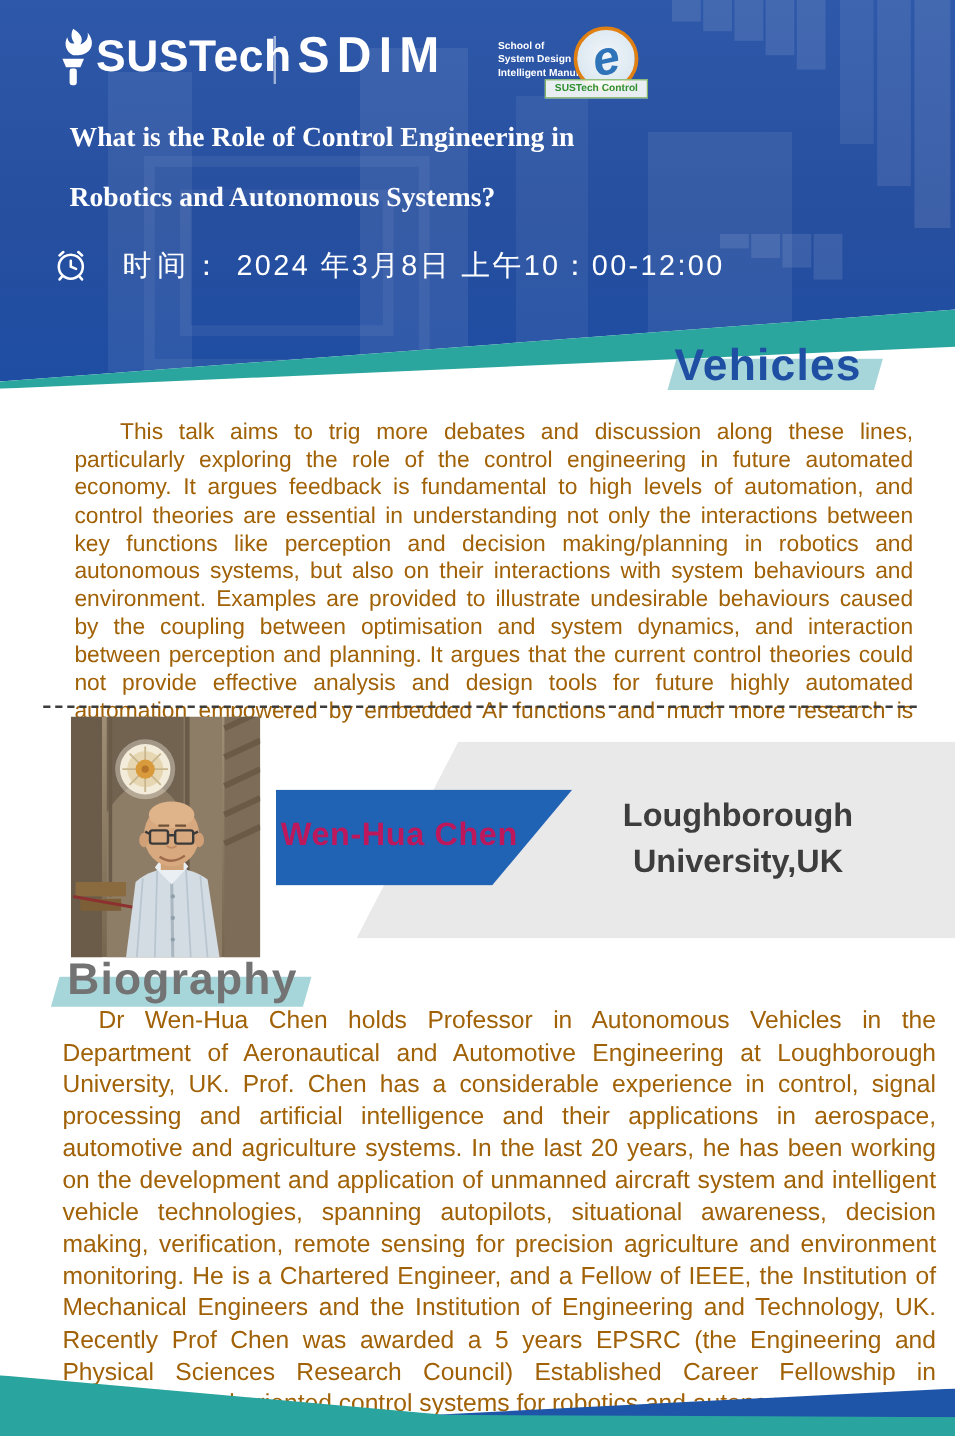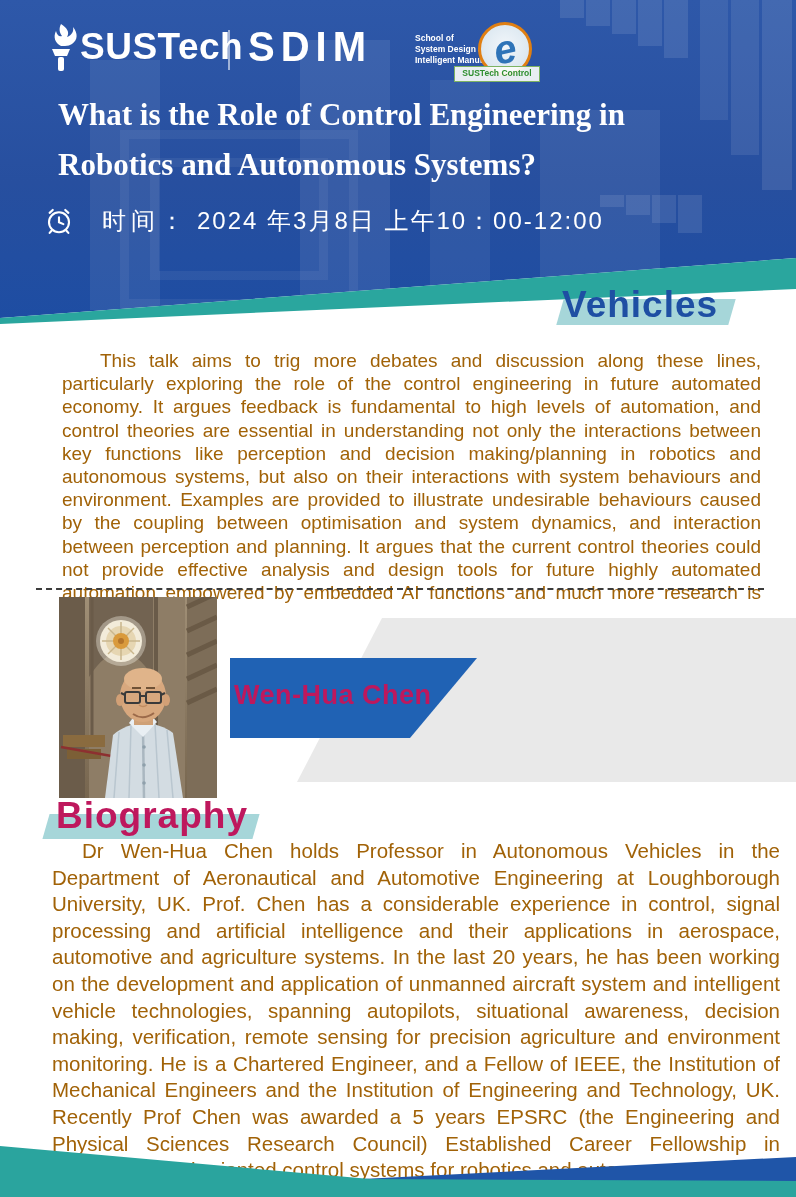--- a/index.html
+++ b/index.html
@@ -20,21 +20,21 @@
              letter-spacing:6px;transform:scaleY(1.05);}
   .sdim-sub{position:absolute;left:372px;top:33px;color:#fff;font-size:8.5px;line-height:11px;font-weight:bold;margin-left:43px;}
   .ctl-circle{position:absolute;left:478px;top:22px;width:54px;height:54px;border-radius:50%;
               background:radial-gradient(circle at 50% 45%,#f2f6fa 0%,#dfeaf2 60%,#cfdde9 100%);
               border:3px solid #e07f12;box-sizing:border-box;}
   .ctl-e{position:absolute;left:478px;top:22px;width:54px;height:54px;display:flex;align-items:center;justify-content:center;
          color:#2f74b8;font-size:40px;font-weight:bold;font-style:italic;transform:rotate(-12deg);}
   .ctl-label{position:absolute;left:454px;top:66px;width:84px;height:14px;background:rgba(250,252,248,0.92);
              border:1px solid #7db362;color:#2f8f2f;font-size:8.5px;font-weight:bold;text-align:center;line-height:13px;}
   .title{position:absolute;left:58px;top:90px;width:710px;color:#fff;
-         font-family:"Liberation Serif",serif;font-weight:bold;font-size:31px;line-height:50px;}
+         font-family:"Liberation Serif",serif;font-weight:bold;font-size:23px;line-height:50px;}
   .info-row{position:absolute;left:44px;display:flex;align-items:center;gap:28px;color:#fff;}
   .info-text{font-size:24px;letter-spacing:2px;}
   .info-label{margin-right:8px;letter-spacing:5px;}
   
   .hl{position:absolute;background:#a6d6d9;transform:skewX(-16deg);}
   .sec-head{position:absolute;color:#1e4fa3;font-size:37px;font-weight:bold;letter-spacing:1px;}
   .para{position:absolute;font-family:Liberation Sans, sans-serif;color:#a16207;text-align:justify;}
   .abstract-para{left:62px;top:349px;width:699px;font-size:19px;line-height:23.2px;text-indent:38px;}
   .dashed-sep{position:absolute;left:36px;top:588px;width:728px;border-top:2px dashed #3c3c3c;}
   
@@ -186,21 +186,25 @@
       </g>
       <path d="M73 91 h9 M87 91 h9" stroke="#6e5136" stroke-width="2"></path>
       <path d="M74 117 Q84 124 95 116" stroke="#9c6a4a" stroke-width="2" fill="none"></path>
       <path d="M80 108 q4 3 8 0" stroke="#c08b60" stroke-width="1.5" fill="none"></path>
     </svg>
   </div>
 
   <div class="gray-shape"></div>
   <div class="blue-shape"></div>
   <div class="speaker-name">Wen-Hua Chen</div>
+  <div class="affiliation">
+    <div>Loughborough</div>
+    <div>University,UK</div>
+  </div>
 
   <div class="hl" style="left:46px;top:814px;width:210px;height:25px"></div>
-  <div class="sec-head" style="left:56px;top:795px;color:#be185d">Biography</div>
+  <div class="sec-head" style="left:56px;top:795px;color:#737373">Biography</div>
   <div class="para bio-para">Dr Wen-Hua Chen holds Professor in Autonomous Vehicles in the Department of Aeronautical and Automotive Engineering at Loughborough University, UK. Prof. Chen has a considerable experience in control, signal processing and artificial intelligence and their applications in aerospace, automotive and agriculture systems. In the last 20 years, he has been working on the development and application of unmanned aircraft system and intelligent vehicle technologies, spanning autopilots, situational awareness, decision making, verification, remote sensing for precision agriculture and environment monitoring. He is a Chartered Engineer, and a Fellow of IEEE, the Institution of Mechanical Engineers and the Institution of Engineering and Technology, UK. Recently Prof Chen was awarded a 5 years EPSRC (the Engineering and Physical Sciences Research Council) Established Career Fellowship in developing goal-oriented control systems for robotics and autonomous systems.</div>
 
   <div class="footer-teal"></div>
   <div class="footer-blue"></div>
 
 </div>
 
 </body></html>

